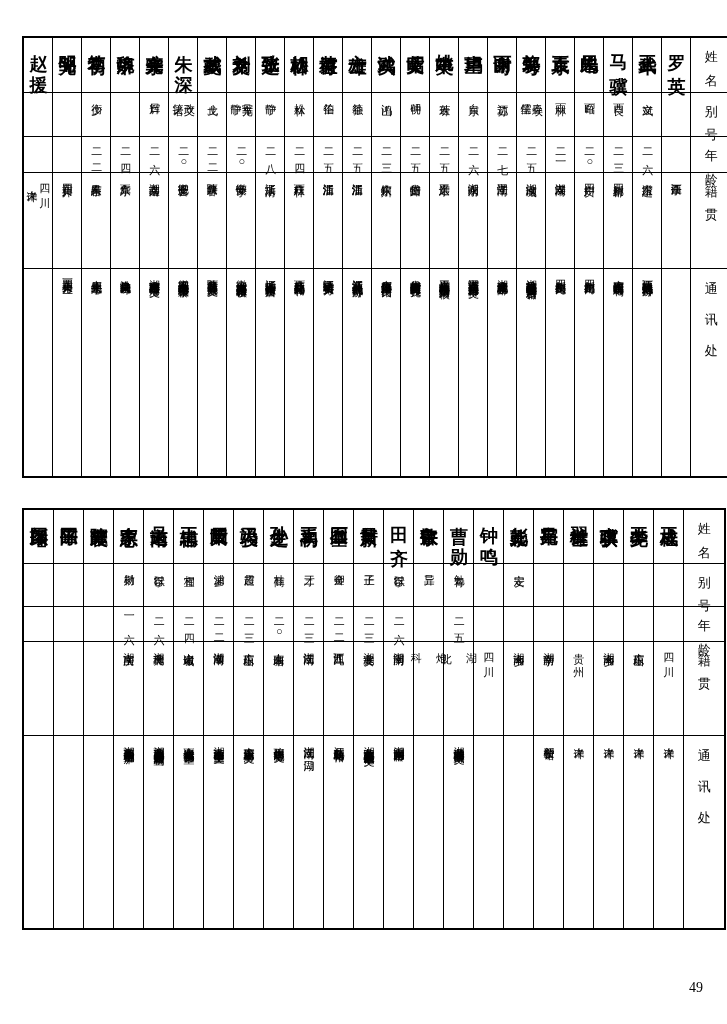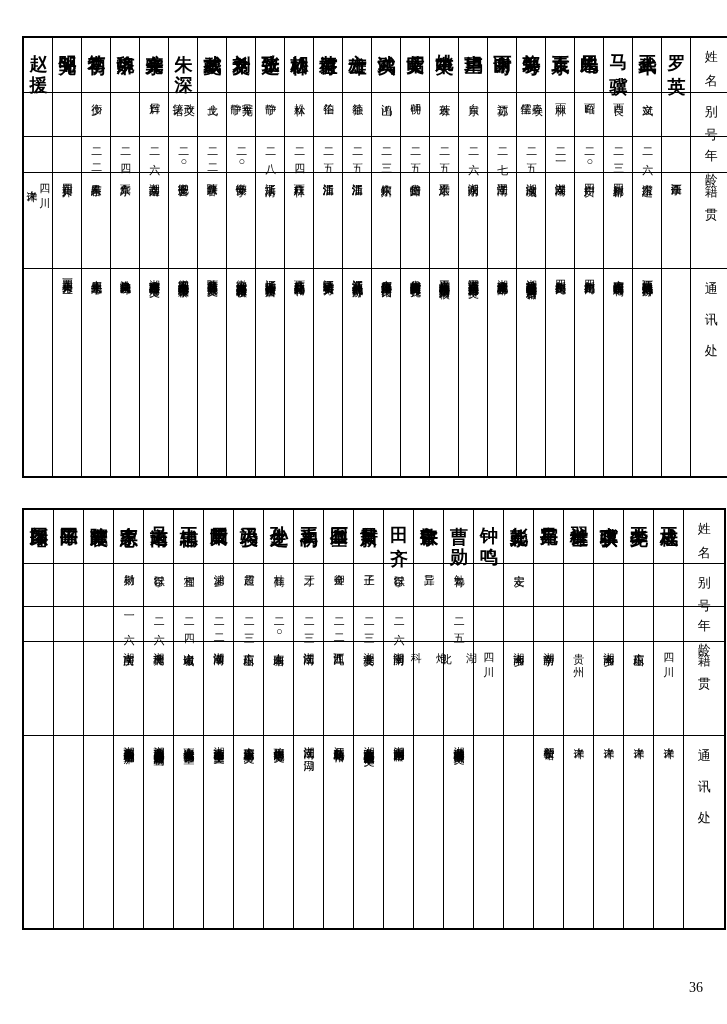--- a/index.html
+++ b/index.html
@@ -1297,14 +1297,14 @@
               <span class="vt">未详</span>
             </div>
           </td>
           <td class="hdr addr" style="width: 40px;">
             <div class="wrap"><span class="vt">通 讯 处</span></div>
           </td>
         </tr>
       </tbody>
   </table>
 
-  <div class="page-num">36</div>
+  <div class="page-num">49</div>
 </div>
 
 </body></html>

